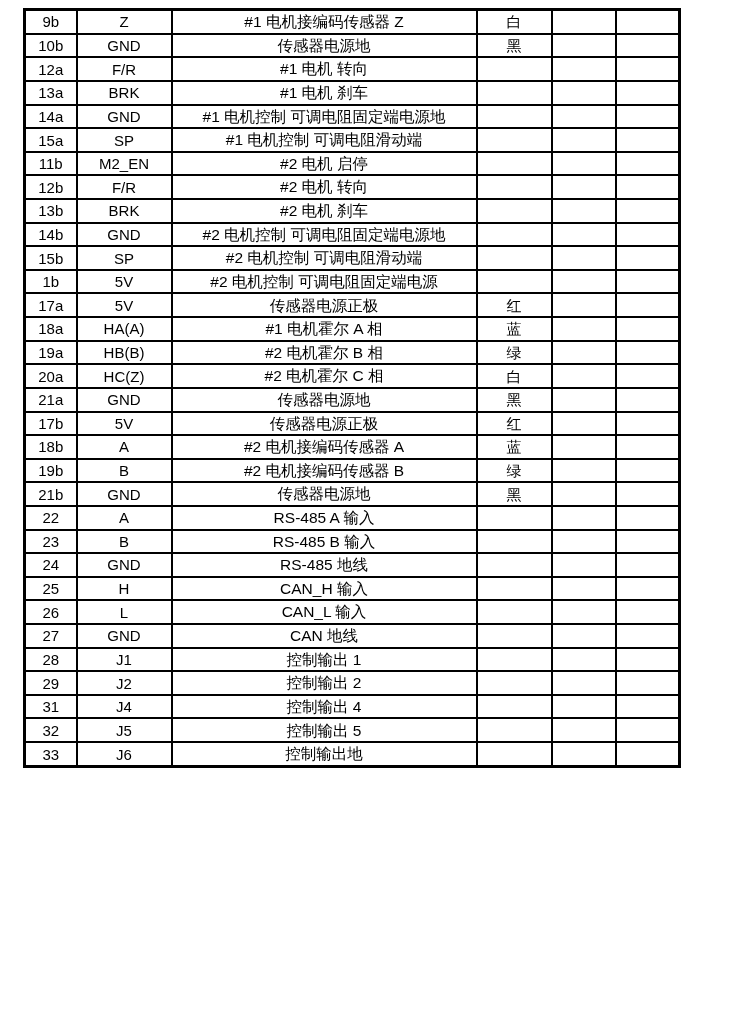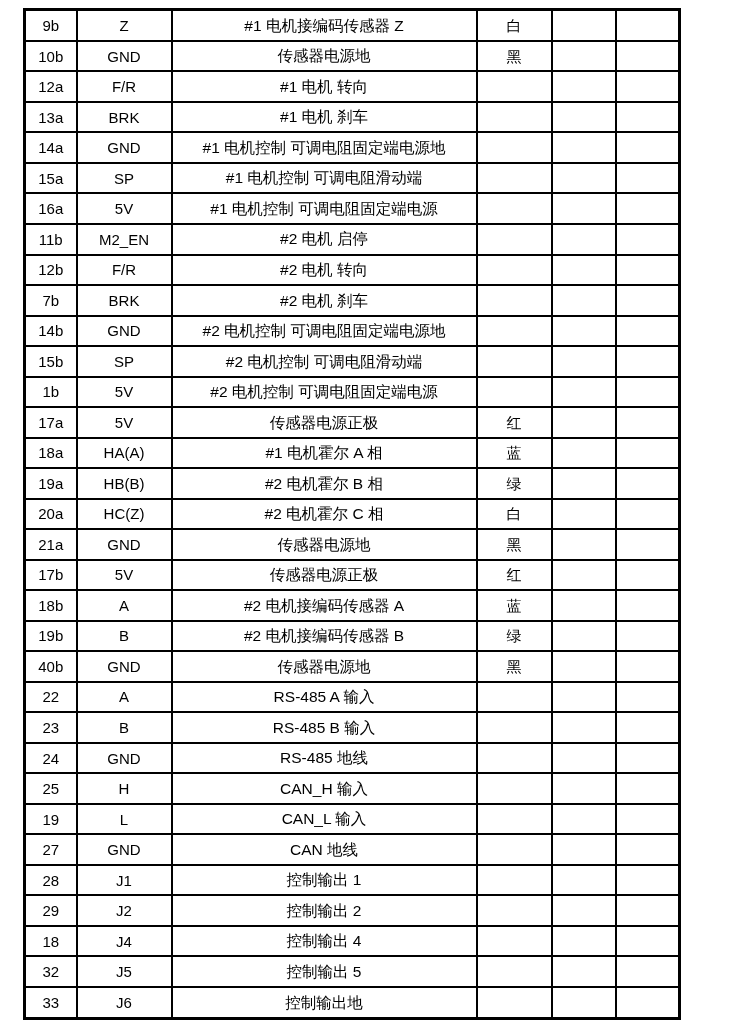--- a/index.html
+++ b/index.html
@@ -12,21 +12,21 @@
     background: #ffffff;
     position: relative;
     font-family: "Liberation Sans", "DejaVu Sans", sans-serif;
     color: #000000;
   }
   .pin-table {
     position: absolute;
     left: 23px;
     top: 8px;
     width: 655px;
-    height: 1012px;
+    height: 760px;
     border-collapse: collapse;
     table-layout: fixed;
     border: 3px solid #000000;
     font-size: 15px;
     color: #000000;
   }
   .pin-table td {
     border: 2px solid #000000;
     padding: 0 2px;
     text-align: center;
@@ -98,45 +98,37 @@
   </tr>
       <tr>
     <td class="c-pin">15a</td>
     <td class="c-sig">SP</td>
     <td class="c-desc">#1 电机控制 可调电阻滑动端</td>
     <td class="c-color"></td>
     <td class="c-note1"></td>
     <td class="c-note2"></td>
   </tr>
       <tr>
-    <td class="c-pin">16a</td>
-    <td class="c-sig">5V</td>
-    <td class="c-desc">#1 电机控制 可调电阻固定端电源</td>
-    <td class="c-color"></td>
-    <td class="c-note1"></td>
-    <td class="c-note2"></td>
-  </tr>
-      <tr>
     <td class="c-pin">11b</td>
     <td class="c-sig">M2_EN</td>
     <td class="c-desc">#2 电机 启停</td>
     <td class="c-color"></td>
     <td class="c-note1"></td>
     <td class="c-note2"></td>
   </tr>
       <tr>
     <td class="c-pin">12b</td>
     <td class="c-sig">F/R</td>
     <td class="c-desc">#2 电机 转向</td>
     <td class="c-color"></td>
     <td class="c-note1"></td>
     <td class="c-note2"></td>
   </tr>
       <tr>
-    <td class="c-pin">7b</td>
+    <td class="c-pin">13b</td>
     <td class="c-sig">BRK</td>
     <td class="c-desc">#2 电机 刹车</td>
     <td class="c-color"></td>
     <td class="c-note1"></td>
     <td class="c-note2"></td>
   </tr>
       <tr>
     <td class="c-pin">14b</td>
     <td class="c-sig">GND</td>
     <td class="c-desc">#2 电机控制 可调电阻固定端电源地</td>
@@ -218,21 +210,21 @@
   </tr>
       <tr>
     <td class="c-pin">19b</td>
     <td class="c-sig">B</td>
     <td class="c-desc">#2 电机接编码传感器 B</td>
     <td class="c-color">绿</td>
     <td class="c-note1"></td>
     <td class="c-note2"></td>
   </tr>
       <tr>
-    <td class="c-pin">40b</td>
+    <td class="c-pin">21b</td>
     <td class="c-sig">GND</td>
     <td class="c-desc">传感器电源地</td>
     <td class="c-color">黑</td>
     <td class="c-note1"></td>
     <td class="c-note2"></td>
   </tr>
       <tr>
     <td class="c-pin">22</td>
     <td class="c-sig">A</td>
     <td class="c-desc">RS-485 A 输入</td>
@@ -258,21 +250,21 @@
   </tr>
       <tr>
     <td class="c-pin">25</td>
     <td class="c-sig">H</td>
     <td class="c-desc">CAN_H 输入</td>
     <td class="c-color"></td>
     <td class="c-note1"></td>
     <td class="c-note2"></td>
   </tr>
       <tr>
-    <td class="c-pin">19</td>
+    <td class="c-pin">26</td>
     <td class="c-sig">L</td>
     <td class="c-desc">CAN_L 输入</td>
     <td class="c-color"></td>
     <td class="c-note1"></td>
     <td class="c-note2"></td>
   </tr>
       <tr>
     <td class="c-pin">27</td>
     <td class="c-sig">GND</td>
     <td class="c-desc">CAN 地线</td>
@@ -290,21 +282,21 @@
   </tr>
       <tr>
     <td class="c-pin">29</td>
     <td class="c-sig">J2</td>
     <td class="c-desc">控制输出 2</td>
     <td class="c-color"></td>
     <td class="c-note1"></td>
     <td class="c-note2"></td>
   </tr>
       <tr>
-    <td class="c-pin">18</td>
+    <td class="c-pin">31</td>
     <td class="c-sig">J4</td>
     <td class="c-desc">控制输出 4</td>
     <td class="c-color"></td>
     <td class="c-note1"></td>
     <td class="c-note2"></td>
   </tr>
       <tr>
     <td class="c-pin">32</td>
     <td class="c-sig">J5</td>
     <td class="c-desc">控制输出 5</td>

